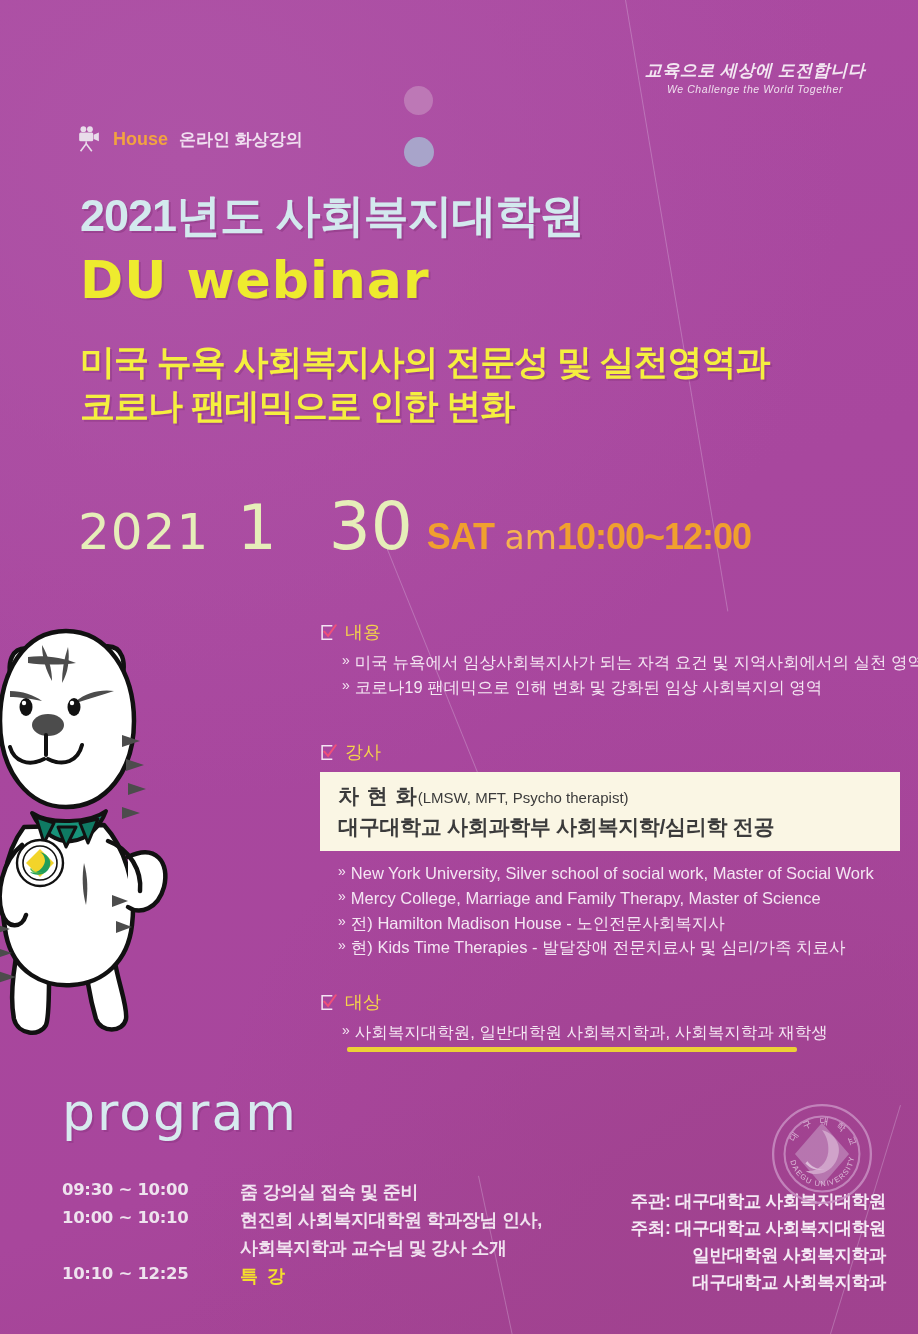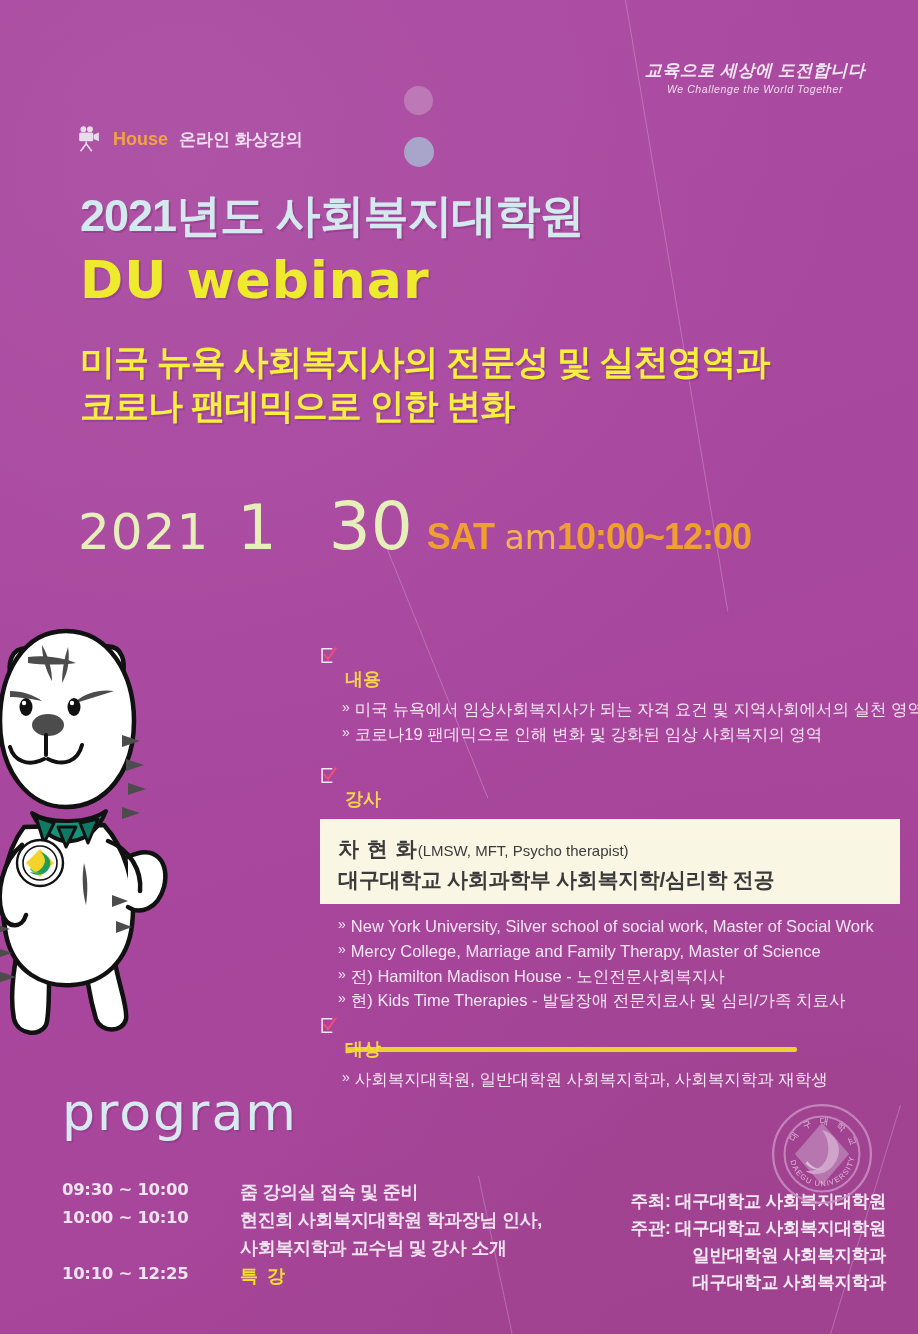--- a/index.html
+++ b/index.html
@@ -55,31 +55,31 @@
   #daterow .yr{ font-size:50px; color:#e6eeb9; font-family:"DejaVu Sans", sans-serif; letter-spacing:1px;}
   #daterow .mo{ font-size:62px; color:#e6eeb9; font-family:"DejaVu Sans", sans-serif; margin-left:28px;}
   #daterow .dy{ font-size:66px; color:#e6eeb9; font-family:"DejaVu Sans", sans-serif; margin-left:52px;}
   #daterow .sat{ font-size:36px; font-weight:bold; color:#f0a02e; margin-left:14px; letter-spacing:-.5px;}
   #daterow .am{ font-size:33px; color:#f6b350; margin-left:10px; font-family:"DejaVu Sans", sans-serif;}
   #daterow .hrs{ font-size:36px; font-weight:bold; color:#f0a02e; letter-spacing:-1px;}
 
   
   .info-head{ display:flex; align-items:center; gap:8px; }
   .chk{ width:17px; height:17px; flex:0 0 auto; }
-  .info-head .lbl{ color:#f5d44a; font-weight:bold; font-size:18px;margin-top:47px;}
+  .info-head .lbl{ color:#f5d44a; font-weight:normal; font-size:18px;}
   .bullets{ margin-top:6px; }
   .bul{ display:flex; color:#f4e6f3; font-size:16.5px; line-height:1.5; white-space:nowrap;}
   .bul .mk{ color:#f4e6f3; margin-right:5px; font-size:14px;}
   .bul.indent{ padding-left:25px;}
 
   #sec-content{ position:absolute; left:320px; top:620px; }
   #sec-content .bullets{ padding-left:22px;}
 
   #sec-lect{ position:absolute; left:320px; top:740px; width:580px;}
-  #namebox{ margin-top:8px; background:#faf6e4; padding:16px 14px 10px 18px; }
+  #namebox{ margin-top:8px; background:#faf6e4; padding:10px 14px 10px 18px; }
   #namebox .l1{ font-size:21px; color:#3b3b3b; font-weight:bold; letter-spacing:1px;}
   #namebox .l1 .cert{ font-size:15px; font-weight:normal; letter-spacing:0;}
   #namebox .l2{ font-size:21px; color:#3b3b3b; font-weight:bold; margin-top:3px; letter-spacing:-.3px;}
   #sec-lect .bullets{ padding-left:18px; margin-top:10px;}
 
   #sec-target{ position:absolute; left:320px; top:990px;}
   #sec-target .bullets{ padding-left:22px;}
   #hl-underline{ position:absolute; left:347px; top:1047px; width:450px; height:5px;
                  background:#f4e02b; opacity:.9; border-radius:2px;}
 
@@ -237,22 +237,22 @@
       <span class="t">&nbsp;</span>
       <span class="d">사회복지학과 교수님 및 강사 소개</span>
     </div>
     <div class="srow">
       <span class="t">10:10 ~ 12:25</span>
       <span class="d hi">특 강</span>
     </div>
   </div>
 
   <div id="host">
+    <div>주관: 대구대학교 사회복지대학원</div>
     <div>주최: 대구대학교 사회복지대학원</div>
-    <div>주관: 대구대학교 사회복지대학원</div>
     <div>일반대학원 사회복지학과</div>
     <div>대구대학교 사회복지학과</div>
   </div>
 
   <svg id="seal" viewBox="0 0 100 100">
     <circle cx="50" cy="50" r="47" fill="none" stroke="#c88ec2" stroke-width="2.2"></circle>
     <circle cx="50" cy="50" r="36" fill="none" stroke="#c88ec2" stroke-width="2"></circle>
     <path d="M50 20 L76 50 L50 80 L24 50 Z" fill="#bb7fb5"></path>
     <path d="M50 27 C66 32 70 46 63 58 C56 70 42 72 34 66 C44 68 55 60 56 48 C57 38 53 31 50 27 Z" fill="#d9b4d5"></path>
     <path d="M36 57 C40 63 48 66 54 64 C46 67 38 64 34 59 Z" fill="#e8d2e6"></path>

